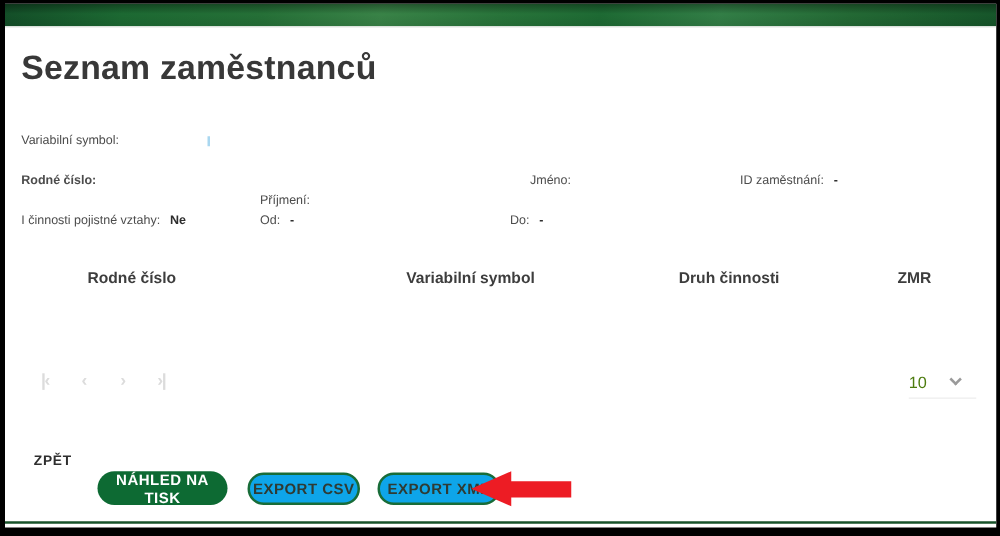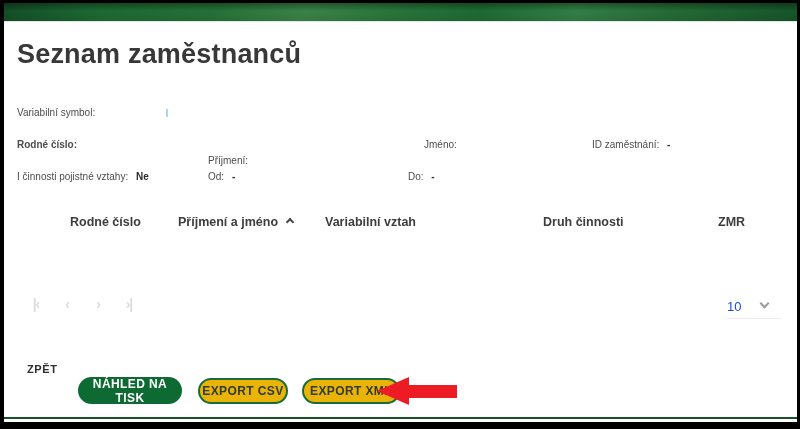--- a/index.html
+++ b/index.html
@@ -34,41 +34,41 @@
     transform:rotate(45deg);
   }
 
   .pager { position:absolute; left:24px; top:293px; display:flex; gap:15px; }
   .pg-btn {
     min-width:16px; text-align:center; font-size:14px; font-weight:bold;
     color:#dcdcdc; letter-spacing:-1px; cursor:default; user-select:none;
   }
 
   .page-size { position:absolute; left:723px; top:294px; width:56px; }
-  .page-size .num { font-size:13px; color:#1d4ed8; }
+  .page-size .num { font-size:13px; color:#4d7c0f; }
   .dd-chevron {
     position:absolute; left:34px; top:3px; width:7px; height:7px;
     border-right:2px solid #9a9a9a; border-bottom:2px solid #9a9a9a;
     transform:rotate(45deg);
   }
   .page-size-line { position:absolute; left:723px; top:315px; width:54px; height:1px; background:#ededed; }
 
   .btn-zpet {
     position:absolute; left:23px; top:360px;
     font-size:11px; font-weight:bold; color:#2e2e2e; letter-spacing:0.6px;
     background:none; border:none; cursor:pointer; font-family:inherit;
   }
   .btn-pill {
     position:absolute; height:27px; border-radius:14px;
     font-size:12px; font-weight:bold; letter-spacing:0.4px;
     display:flex; align-items:center; justify-content:center;
     cursor:pointer; font-family:inherit;text-align:center;
   }
   .btn-primary { left:74px; top:374px; width:104px; background:#0d6a33; color:#ffffff; border:none; }
-  .btn-outline { background:#eab308; border:2px solid #186c38; color:#2f3b33; }
+  .btn-outline { background:#0ea5e9; border:2px solid #186c38; color:#2f3b33; }
   .btn-csv { left:194px; top:375px; width:90px; height:26px; border-radius:13px; }
   .btn-xml { left:298px; top:375px; width:98px; height:26px; border-radius:13px; }
 
   .anno-arrow { position:absolute; left:373px; top:374px; display:flex; align-items:center; }
   .arrow-head {
     width:0; height:0;
     border-top:14px solid transparent; border-bottom:14px solid transparent;
     border-right:32px solid #ed1c24;
   }
   .arrow-shaft { width:49px; height:13px; background:#ed1c24; margin-left:-1px; }
@@ -118,25 +118,22 @@
       <span class="val">-</span>
     </div>
     <div class="filter" style="left:404px; top:168px;">
       <span>Do:</span>
       <span class="val">-</span>
     </div>
 
     <div class="th" style="left:66px;">
       <span>Rodné číslo</span>
     </div>
-    <div class="th" style="left:174px;">
-      <span>Příjmení a jméno</span><span class="sort-chevron"></span>
-    </div>
     <div class="th" style="left:321px;">
-      <span>Variabilní vztah</span>
+      <span>Variabilní symbol</span>
     </div>
     <div class="th" style="left:539px;">
       <span>Druh činnosti</span>
     </div>
     <div class="th" style="left:714px;">
       <span>ZMR</span>
     </div>
 
     <div class="pager">
       <span class="pg-btn">|‹</span>

